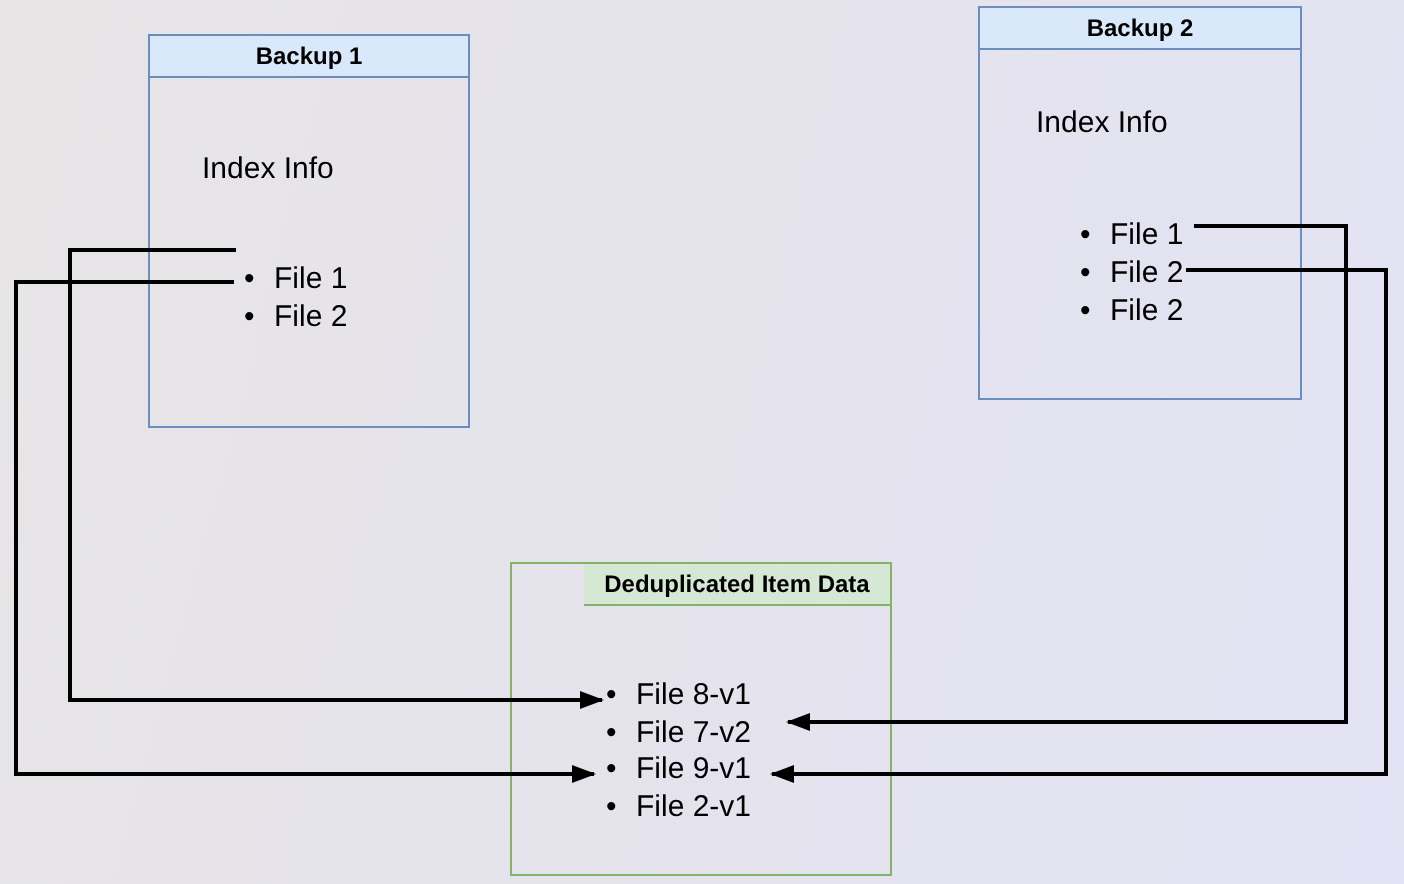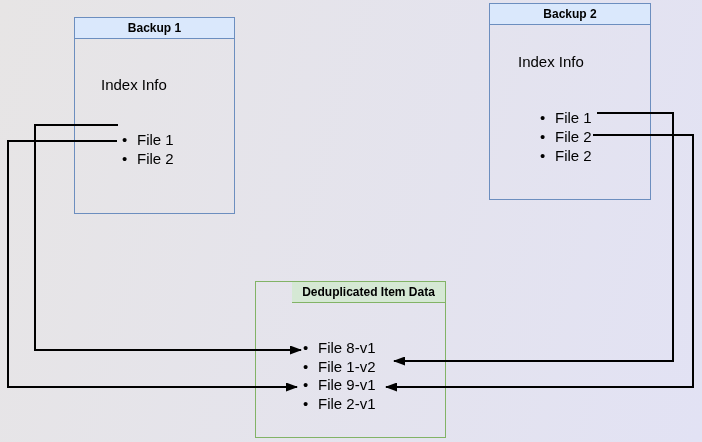--- a/index.html
+++ b/index.html
@@ -139,21 +139,21 @@
 
   <div class="box dedup" id="dedup">
     <div class="box-header">Deduplicated Item Data</div>
     <ul class="file-list">
         <li>
           <span class="bullet">•</span>
           <span>File 8-v1</span>
         </li>
         <li>
           <span class="bullet">•</span>
-          <span>File 1-v2</span>
+          <span>File 7-v2</span>
         </li>
         <li>
           <span class="bullet">•</span>
           <span>File 9-v1</span>
         </li>
         <li>
           <span class="bullet">•</span>
           <span>File 2-v1</span>
         </li>
       </ul>

